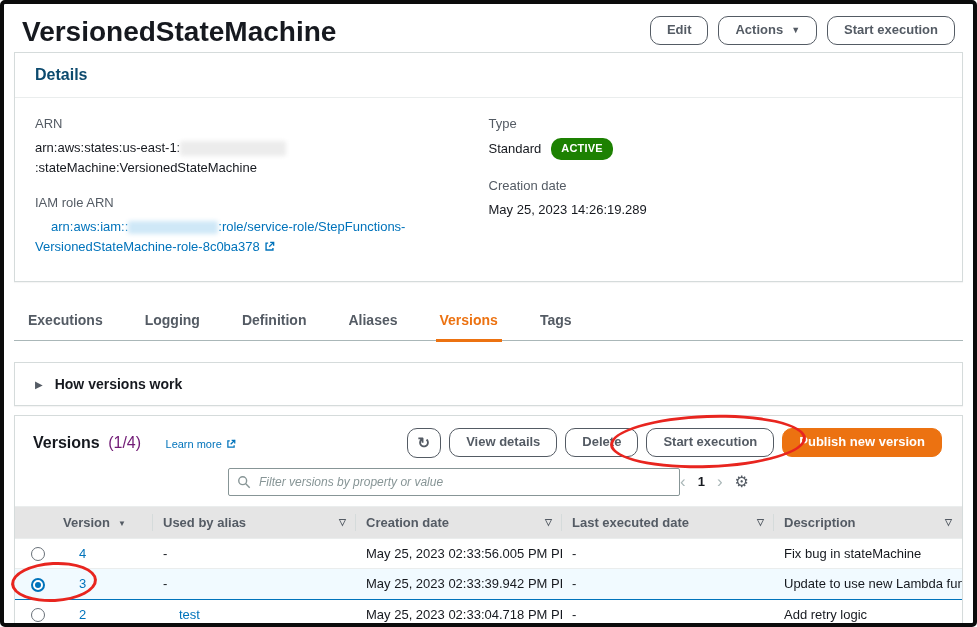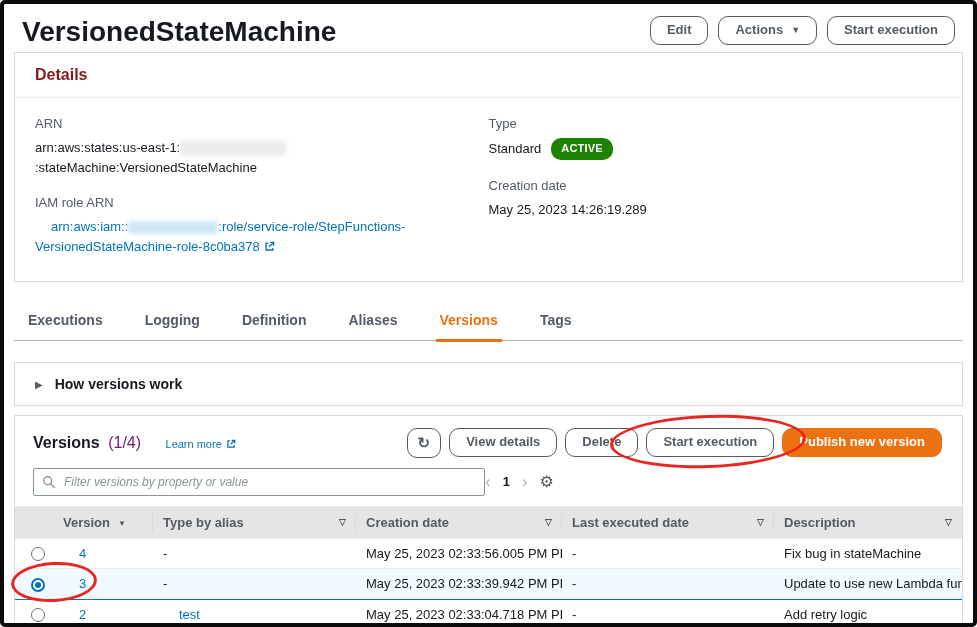--- a/index.html
+++ b/index.html
@@ -21,21 +21,21 @@
     padding: 5px 16px; font-size: 13px; font-weight: 700; color: #545b64;
     cursor: pointer; line-height: 1.3; white-space: nowrap; font-family: inherit;
   }
   .btn.primary { background: #ec7211; border-color: #ec7211; color: #fff; }
   .btn .caret { font-size: 9px; line-height: 1; }
   .btn.icon-only { padding: 4px 10px; font-size: 15px; }
 
   
   .card { border: 1px solid #d5dbdb; background: #fff; margin: 0 10px; box-shadow: 0 1px 1px rgba(0,0,0,0.04); }
   .card-header { padding: 13px 20px; border-bottom: 1px solid #eaeded; }
-  .card-title { font-size: 16px; font-weight: 700; color: #7f1d1d; }
+  .card-title { font-size: 16px; font-weight: 700; color: #0c4a6e; }
 
   .details-grid { display: grid; grid-template-columns: 1fr 1fr; padding: 18px 20px 6px 20px; }
   .field { margin-bottom: 18px; }
   .field-label { font-size: 13px; color: #545b64; margin-bottom: 7px; }
   .field-value { font-size: 13px; color: #16191f; line-height: 1.5; }
   .redacted { display: inline-block; vertical-align: middle; border-radius: 2px; }
   .redacted.gray { width: 106px; height: 15px; background: #ececec; filter: blur(2px); }
   .redacted.blue { width: 90px; height: 13px; background: #cfe8f7; filter: blur(2px); }
   .link { color: #0073bb; text-decoration: none; cursor: pointer; margin-left: 16px; }
   .ext-icon { display: inline-block; vertical-align: -1px; margin-left: 4px; }
@@ -59,21 +59,21 @@
   
   .versions-card { margin-top: 9px; }
   .vc-header { display: flex; justify-content: space-between; align-items: center; padding: 12px 20px 6px 18px; }
   .vc-title-wrap { font-size: 16px; color: #16191f; white-space: nowrap; }
   .vc-title { font-weight: 700; }
   .vc-count { font-weight: 400; color: #701a75; margin-left: 4px; }
   .learn-more { font-size: 11px; margin-left: 20px; }
   .vc-actions { display: flex; gap: 8px; align-items: center; }
   .btn-wrap { position: relative; display: inline-block; }
 
-  .vc-toolbar { display: flex; justify-content: flex-start; align-items: center; padding: 4px 18px 10px 18px; }
+  .vc-toolbar { display: flex; justify-content: center; align-items: center; padding: 4px 18px 10px 18px; }
   .search { position: relative; width: 452px; }
   .search input {
     width: 100%; height: 28px; border: 1px solid #879596; border-radius: 2px;
     padding: 0 8px 0 30px; font-size: 12px; color: #16191f; font-family: inherit;
   }
   .search input::placeholder { color: #879596; font-style: italic; }
   .search .mag { position: absolute; left: 9px; top: 7px; }
   .pagination { display: flex; align-items: center; gap: 12px; }
   .chev { font-size: 17px; color: #aab7b8; cursor: pointer; line-height: 1; }
   .page-num { font-size: 13px; font-weight: 700; color: #16191f; cursor: pointer; }
@@ -230,21 +230,21 @@
           <col class="c-lastexec">
           <col>
       </colgroup>
       <thead>
         <tr>
           <th></th>
           <th class="divided">
             <span>Version</span><span class="sort-caret">▼</span>
           </th>
           <th class="divided">
-            <span>Type by alias</span><span class="filter-caret">▽</span>
+            <span>Used by alias</span><span class="filter-caret">▽</span>
           </th>
           <th class="divided">
             <span>Creation date</span><span class="filter-caret">▽</span>
           </th>
           <th class="divided">
             <span>Last executed date</span><span class="filter-caret">▽</span>
           </th>
           <th>
             <span>Description</span><span class="filter-caret">▽</span>
           </th>

